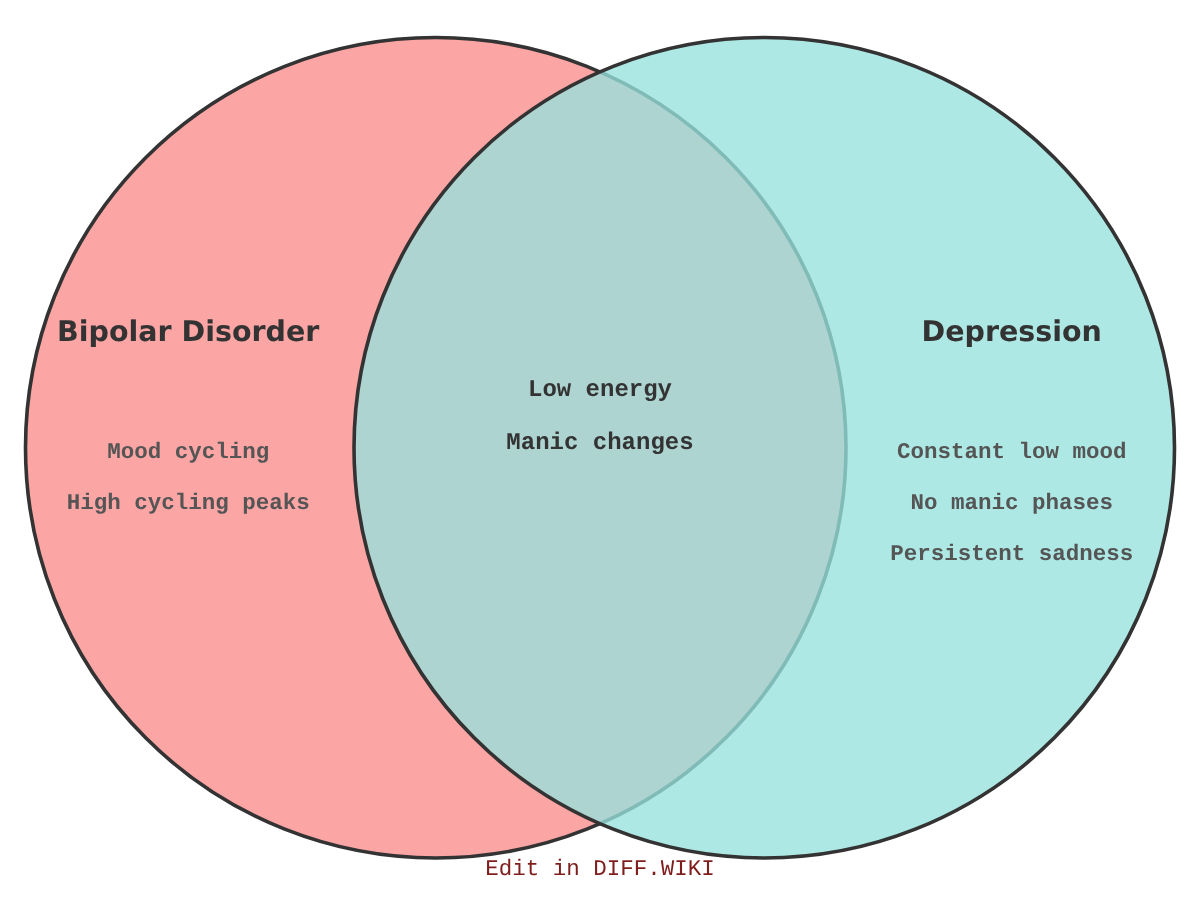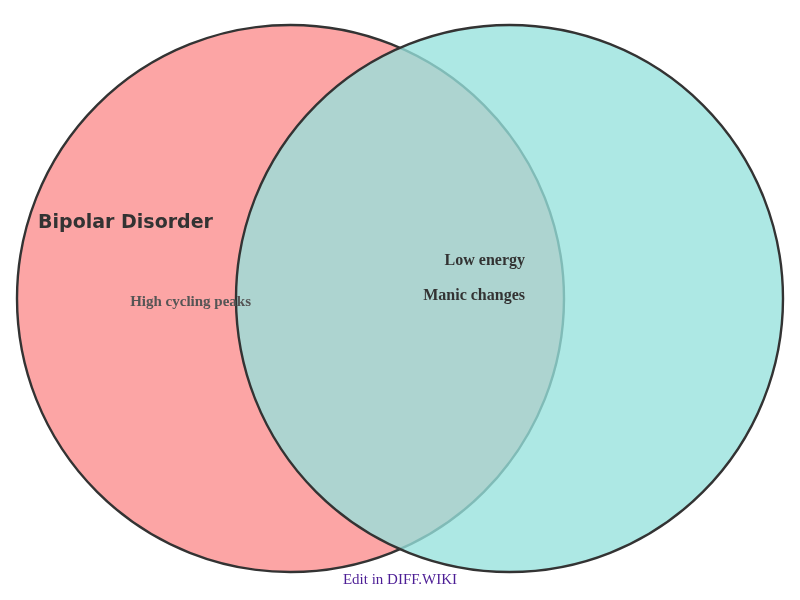--- a/index.html
+++ b/index.html
@@ -44,28 +44,27 @@
     color: #333333;
     line-height: 1;
     white-space: nowrap;
   }
   .item-list {
     margin: 0;
     padding: 0;
     list-style: none;
   }
   .item {
-    font-family: Liberation Serif, serif;
+    font-family: Liberation Mono, monospace;
     font-size: 15px;
     font-weight: bold;
     color: #555555;
     line-height: 1;
     white-space: nowrap;
     margin-bottom: 19px;
-    text-align: right;
   }
   .item:last-child { margin-bottom: 0; }
 
   
   #left-group {
     left: 0px;
     top: 212px;
     width: 251px;
   }
   #left-group .item-list { margin-top: 63px; }
@@ -89,51 +88,60 @@
     font-size: 16px;
     margin-bottom: 19px;
   }
 
   .footer-note {
     position: absolute;
     left: 0;
     top: 571px;
     width: 800px;
     text-align: center;
-    font-family: Liberation Serif, serif;
+    font-family: Liberation Mono, monospace;
     font-size: 15px;
-    color: #4c1d95;
+    color: #7f1d1d;
     white-space: nowrap;
   }
 </style>
 </head>
 <body>
 
 <div id="venn-stage">
 
   <svg class="venn-svg" viewBox="0 0 800 600">
     <g>
       <circle cx="290.5" cy="298.5" r="273.5" fill="#fca5a5" stroke="#333333" stroke-width="2.4"></circle>
       <circle cx="509.5" cy="298.5" r="273.5" fill="#96e2dc" fill-opacity="0.78" stroke="#333333" stroke-width="2.4"></circle>
     </g>
   </svg>
 
   <div class="text-layer">
 
     <div class="group" id="left-group">
       <div class="group-title">Bipolar Disorder</div>
       <ul class="item-list">
+        <li class="item">Mood cycling</li>
         <li class="item">High cycling peaks</li>
       </ul>
     </div>
 
     <div class="group" id="center-group">
       <ul class="item-list">
         <li class="item">Low energy</li>
         <li class="item">Manic changes</li>
       </ul>
     </div>
 
+    <div class="group" id="right-group">
+      <div class="group-title">Depression</div>
+      <ul class="item-list">
+        <li class="item">Constant low mood</li>
+        <li class="item">No manic phases</li>
+        <li class="item">Persistent sadness</li>
+      </ul>
+    </div>
 
     <div class="footer-note">Edit in DIFF.WIKI</div>
 
   </div>
 </div>
 
 </body></html>

